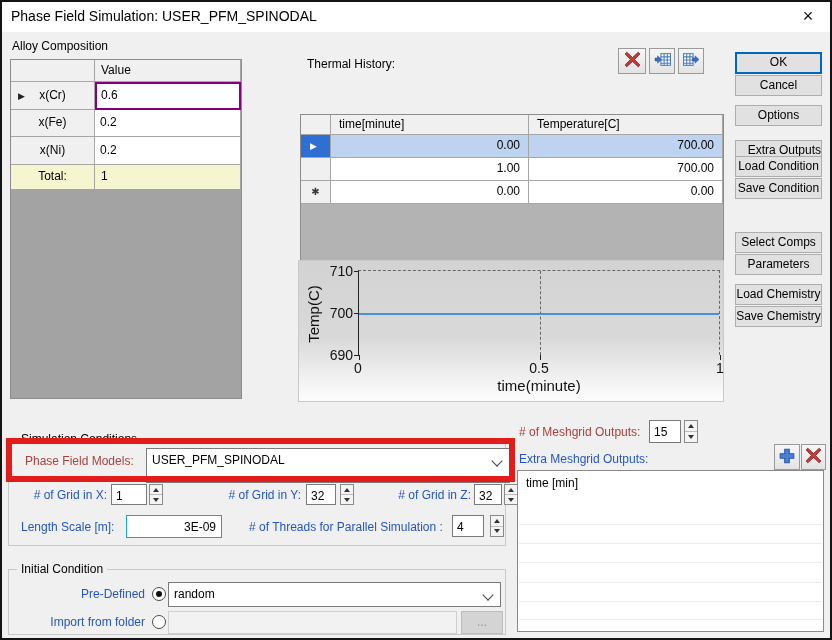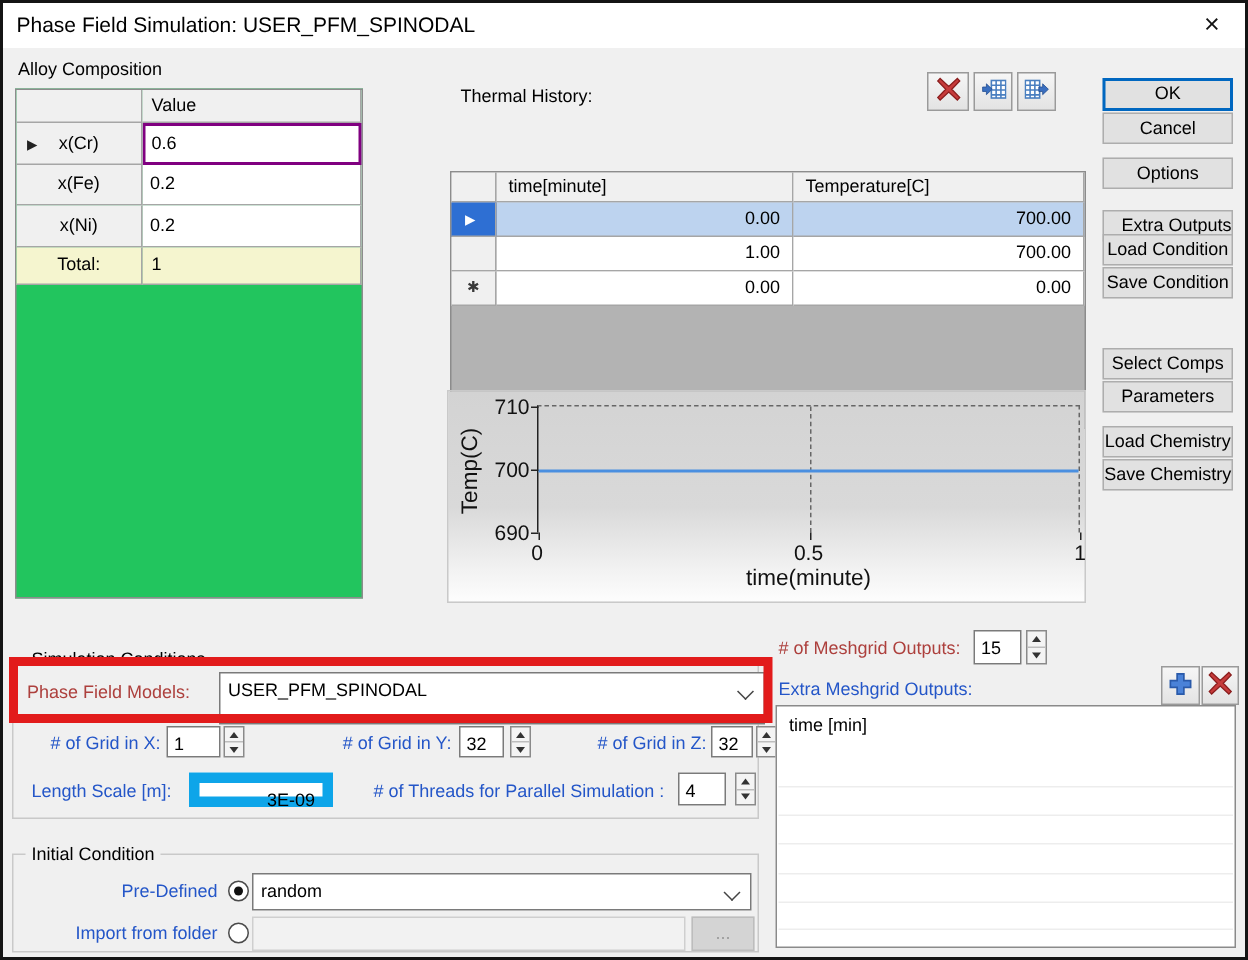--- a/index.html
+++ b/index.html
@@ -7,21 +7,21 @@
        background:#f0f0f0;font-family:"Liberation Sans",sans-serif;font-size:12px;color:#000;overflow:hidden;}
   .abs{position:absolute;}
   
   .titlebar{position:absolute;left:0;top:0;right:0;height:30px;background:#ffffff;}
   .title{position:absolute;left:9px;top:0;line-height:29px;font-size:14px;}
   .closebtn{position:absolute;right:4px;top:0;width:36px;height:29px;text-align:center;line-height:28px;font-size:18px;color:#111;}
   
   .blue{color:#2456c8;}
   .brick{color:#ad403d;}
   
-  .alloy-table{position:absolute;left:8px;top:57px;width:232px;height:340px;border:1px solid #8c8c8c;background:#22c55e;box-sizing:border-box;}
+  .alloy-table{position:absolute;left:8px;top:57px;width:232px;height:340px;border:1px solid #8c8c8c;background:#a3a3a3;box-sizing:border-box;}
   .arow{display:flex;width:100%;box-sizing:border-box;}
   .acell{box-sizing:border-box;border-right:1px solid #a6a6a6;border-bottom:1px solid #a6a6a6;overflow:hidden;}
   .ahdr0{width:84px;background:#f0f0f0;}
   .ahdr1{flex:1;background:#f0f0f0;padding-left:6px;line-height:21px;}
   .arhdr{width:84px;background:#f0f0f0;text-align:center;position:relative;}
   .aval{flex:1;background:#fff;padding-left:5px;}
   .sel-cell{border:2px solid #800080;padding-left:4px;}
   .rowarrow{position:absolute;left:7px;top:50%;transform:translateY(-50%);font-size:9px;color:#222;}
   .total-l{background:#f5f5cf;}
   .total-v{background:#f5f5cf;padding-left:6px;}
@@ -59,21 +59,21 @@
   .btn-ok{border:2px solid #0067c0;height:22px;line-height:17px;}
   
   .grp{position:absolute;box-sizing:border-box;border:1px solid #c9c9c9;}
   .grp-lbl{position:absolute;top:-8px;left:8px;background:#f0f0f0;padding:0 4px;line-height:14px;}
   
   .hl-rect{position:absolute;left:4px;top:436px;width:509px;height:44px;box-sizing:border-box;
            border:6px solid #e21b1b;z-index:9;pointer-events:none;}
   
   .combo{position:absolute;box-sizing:border-box;background:#fff;border:1px solid #7a7a7a;padding:4px 18px 0 5px;overflow:hidden;}
   .chev{position:absolute;right:8px;top:8px;width:7px;height:7px;border-right:1.5px solid #444;border-bottom:1.5px solid #444;transform:rotate(45deg);}
-  .tbox{position:absolute;box-sizing:border-box;background:#fff;border:7px solid #0ea5e9;padding:4px 5px 0 5px;}
+  .tbox{position:absolute;box-sizing:border-box;background:#fff;border:1px solid #0ea5e9;padding:4px 5px 0 5px;}
   .tbox.r{text-align:right;}
   .tbox.dis{background:#f2f2f2;border:1px solid #cfcfcf;}
   .spinbox{position:absolute;box-sizing:border-box;background:#fff;border:1px solid #7a7a7a;padding:4px 0 0 4px;}
   .arrows{position:absolute;box-sizing:border-box;width:14px;border:1px solid #8a8a8a;background:#f4f4f4;
           display:flex;flex-direction:column;}
   .arrows div{flex:1;display:flex;align-items:center;justify-content:center;}
   .arrows .up{border-bottom:1px solid #bdbdbd;}
   .tri-u{width:0;height:0;border-left:3px solid transparent;border-right:3px solid transparent;border-bottom:4px solid #333;}
   .tri-d{width:0;height:0;border-left:3px solid transparent;border-right:3px solid transparent;border-top:4px solid #333;}
   
@@ -211,21 +211,21 @@
   <div class="btn" style="top:154px;">Load Condition</div>
   <div class="btn" style="top:176px;">Save Condition</div>
   <div class="btn" style="top:230px;">Select Comps</div>
   <div class="btn" style="top:252px;">Parameters</div>
   <div class="btn" style="top:282px;">Load Chemistry</div>
   <div class="btn" style="top:304px;">Save Chemistry</div>
 
   <div class="grp" style="left:6px;top:437px;width:498px;height:107px;">
     <div class="grp-lbl">Simulation Conditions</div>
 
-    <div class="abs brick" style="left:9px;top:14px;">Phase Field Models:</div>
+    <div class="abs brick" style="left:16px;top:14px;">Phase Field Models:</div>
     <div class="combo" style="left:137px;top:8px;width:364px;height:35px;">
       <span>USER_PFM_SPINODAL</span>
       <span class="chev"></span>
     </div>
 
     <div class="abs blue" style="left:16px;top:48px;width:82px;text-align:right;"># of Grid in X:</div>
     <div class="spinbox" style="left:102px;top:44px;width:36px;height:21px;">1</div>
     <div class="arrows" style="left:140px;top:44px;height:21px;">
       <div class="up">
           <span class="tri-u"></span>

